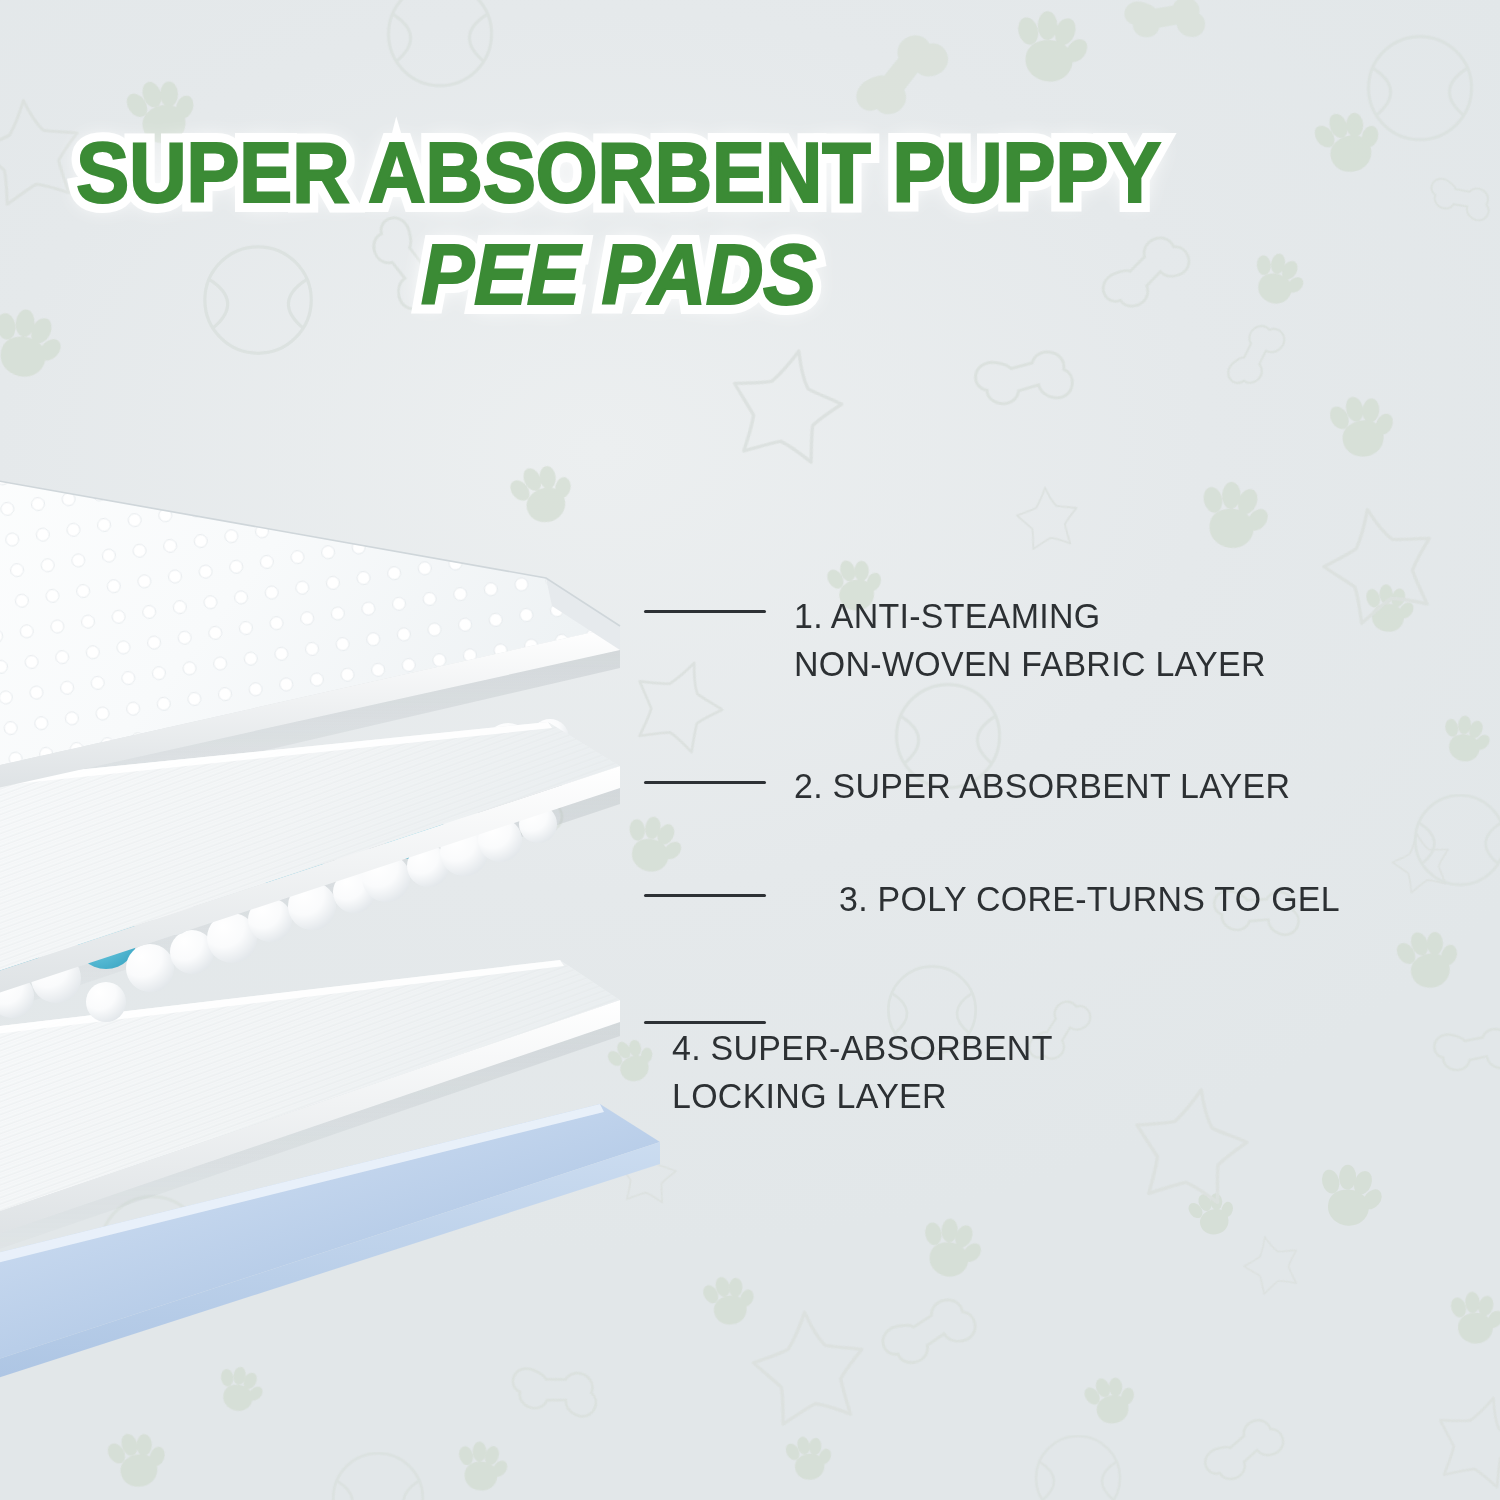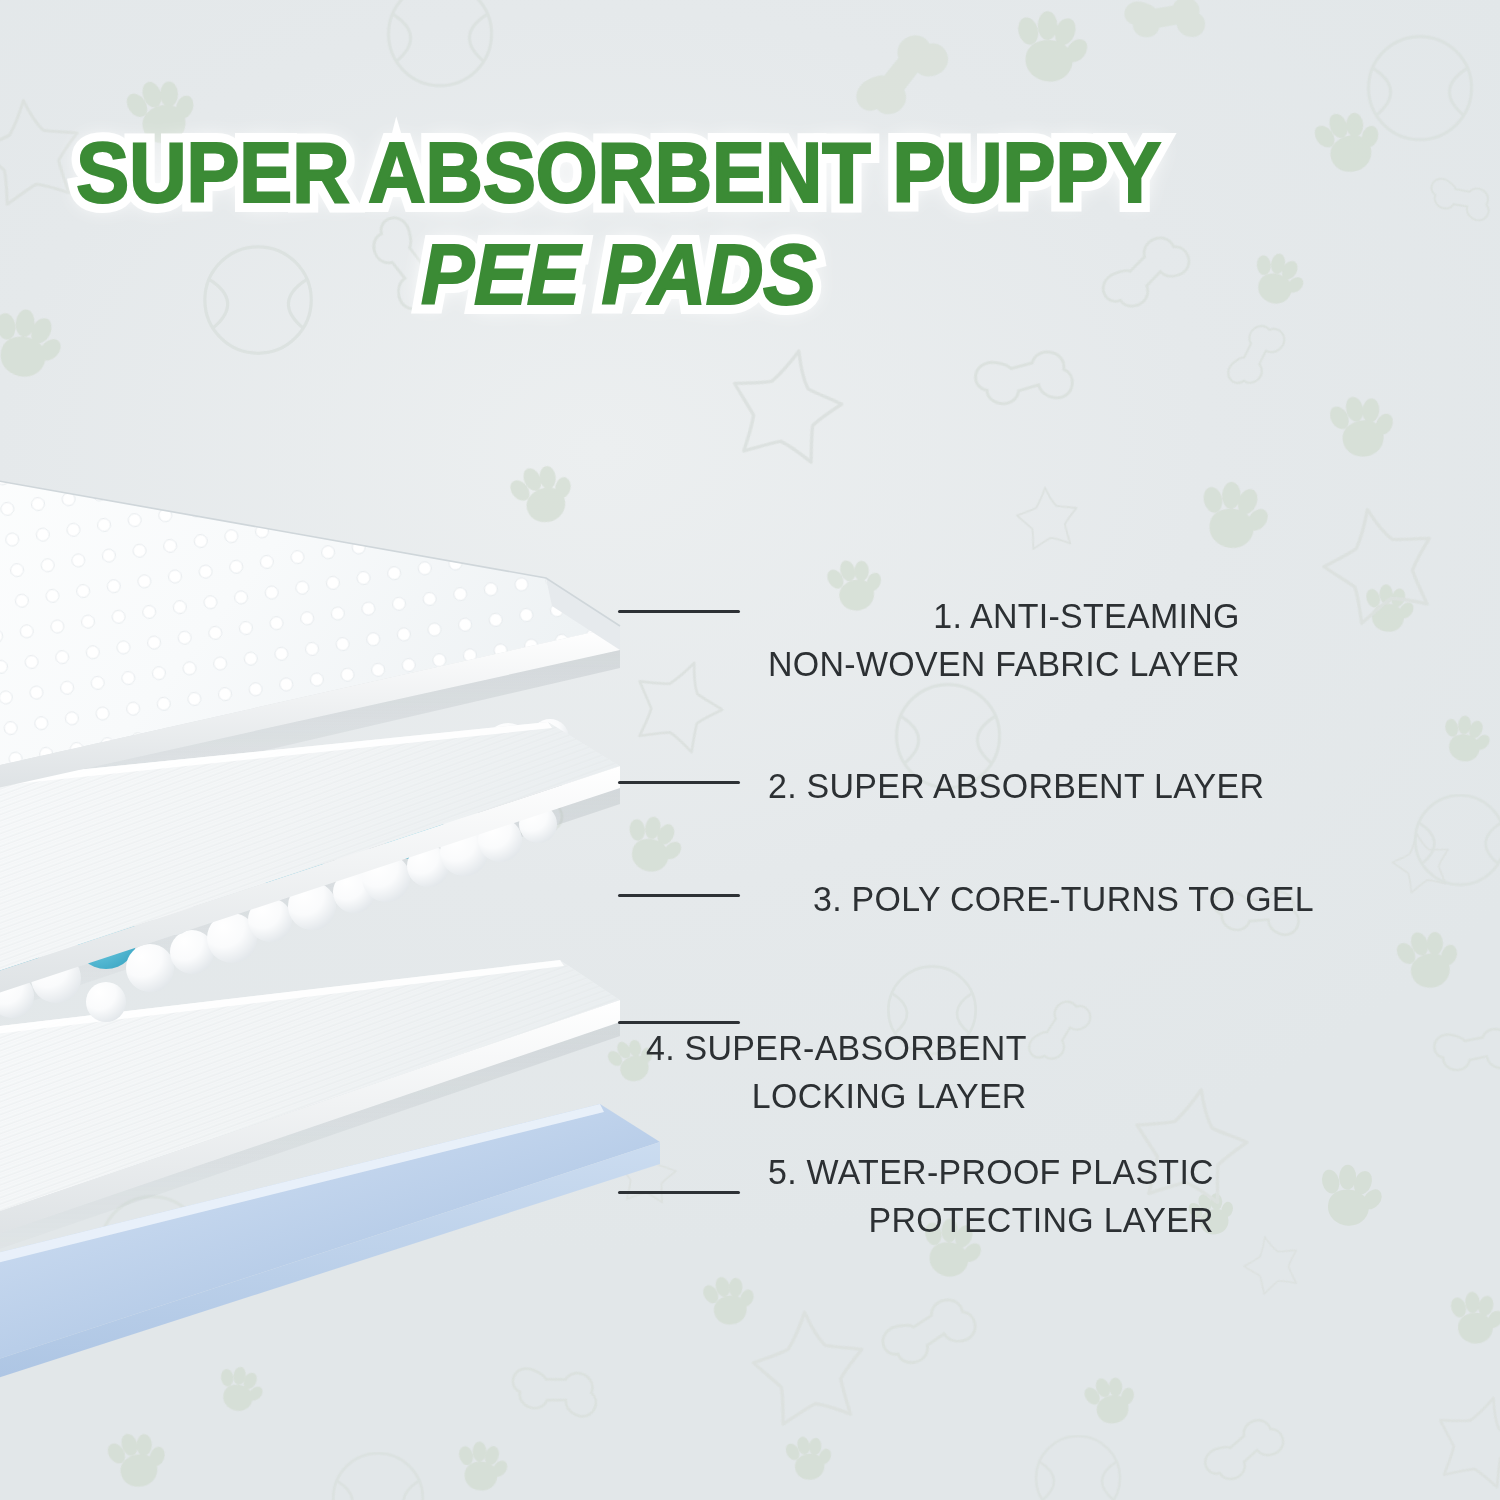--- a/index.html
+++ b/index.html
@@ -42,21 +42,21 @@
     -webkit-text-stroke:20px #ffffff;
     text-shadow:0 0 14px #ffffff,0 0 22px #ffffff,0 0 30px #ffffff;
   }
   .title-fill{
     color:#3b8b35;
     -webkit-text-stroke:2px #3b8b35;
   }
 
   
   #callouts{position:absolute;left:0;top:0;width:1500px;height:1500px;z-index:4;}
-  .callout{position:absolute;left:618px;display:flex;align-items:flex-start;text-align:right;}
+  .callout{position:absolute;left:644px;display:flex;align-items:flex-start;}
   .leader{
     flex:0 0 auto;
     width:122px;height:3px;background:#2d3135;
     border-radius:2px;
   }
   .callout-text{
     margin-left:28px;
     color:#2c3033;
     font-size:35px;
     line-height:48px;
@@ -393,23 +393,16 @@
     </div>
 
     <div class="callout" id="callout-4">
       <div class="leader"></div>
       <div class="callout-text">
         <span class="l">4. SUPER-ABSORBENT</span>
         <span class="l">LOCKING LAYER</span>
       </div>
     </div>
 
-    <div class="callout" id="callout-5">
-      <div class="leader"></div>
-      <div class="callout-text">
-        <span class="l">5. WATER-PROOF PLASTIC</span>
-        <span class="l">PROTECTING LAYER</span>
-      </div>
-    </div>
 
   </div>
 
 </div>
 
 </body></html>

